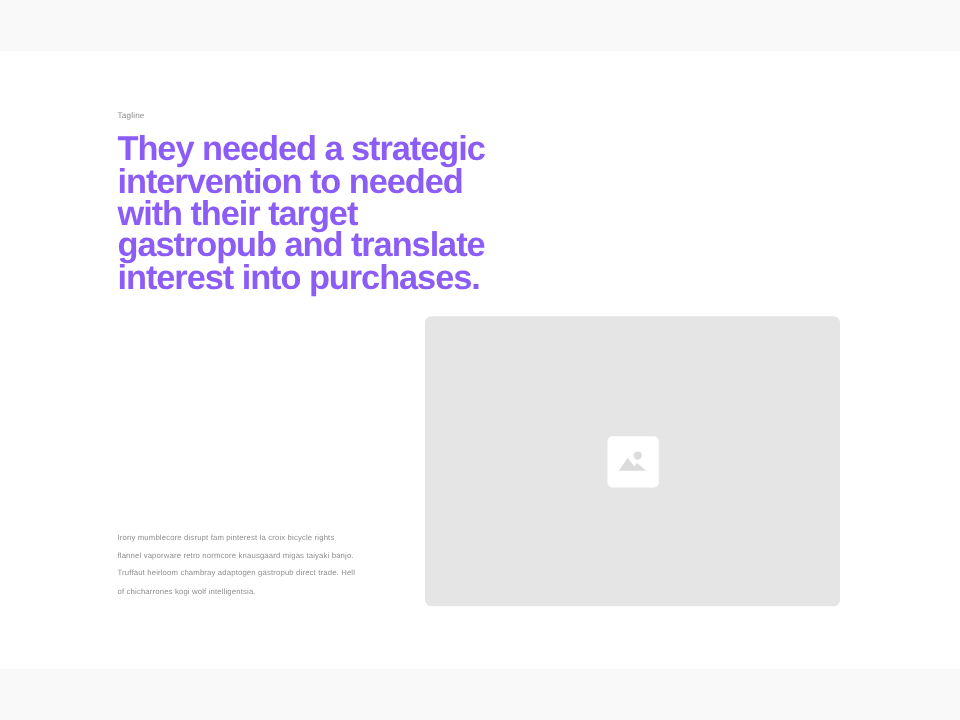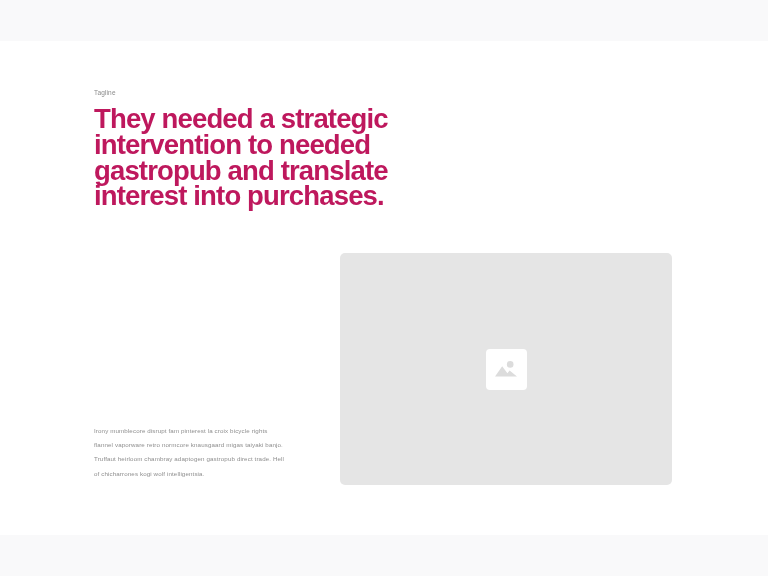--- a/index.html
+++ b/index.html
@@ -55,21 +55,21 @@
     margin: 0 0 9px 0;
     font-weight: 400;
   }
 
   .headline {
     margin: 0;
     font-size: 27.5px;
     line-height: 25.8px;
     font-weight: 700;
     letter-spacing: -0.85px;
-    color: #be185d;
+    color: #8b5cf6;
     width: 300px;
     font-family: "Liberation Sans", sans-serif;
   }
   .headline .hl-line {
     display: block;
     white-space: nowrap;
   }
 
   .body-copy {
     position: absolute;
@@ -117,20 +117,21 @@
 <div class="page">
 
   <div class="strip-top"></div>
 
   <div class="text-col">
     <p class="tagline">Tagline</p>
 
     <h1 class="headline">
       <span class="hl-line">They needed a strategic</span>
       <span class="hl-line">intervention to needed</span>
+      <span class="hl-line">with their target</span>
       <span class="hl-line">gastropub and translate</span>
       <span class="hl-line">interest into purchases.</span>
     </h1>
   </div>
 
   <p class="body-copy">Irony mumblecore disrupt fam pinterest la croix bicycle rights flannel vaporware retro normcore knausgaard migas taiyaki banjo. Truffaut heirloom chambray adaptogen gastropub direct trade. Hell of chicharrones kogi wolf intelligentsia.</p>
 
   <div class="image-placeholder">
     <div class="placeholder-icon-box">
       <span>

